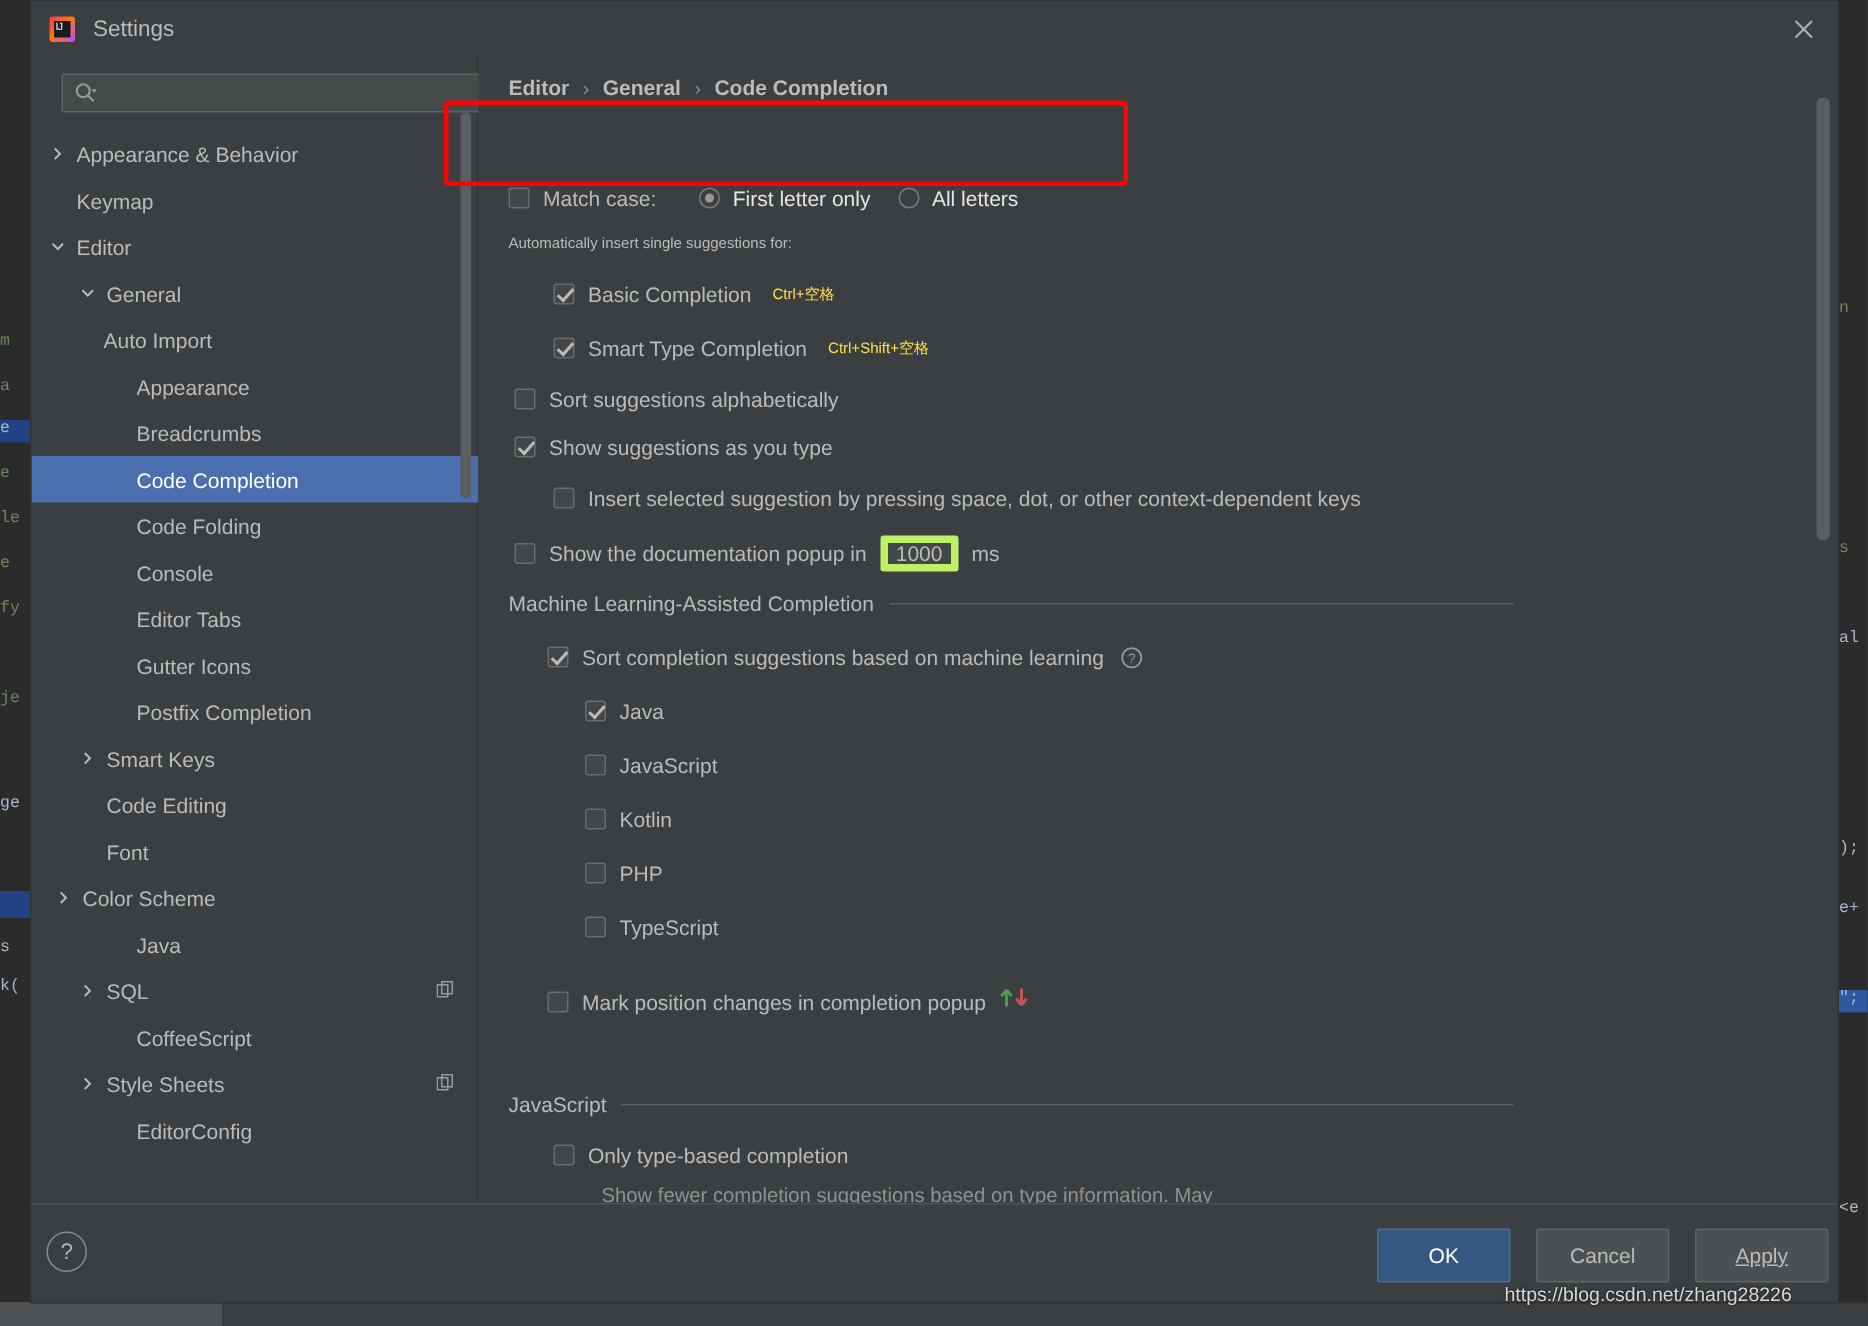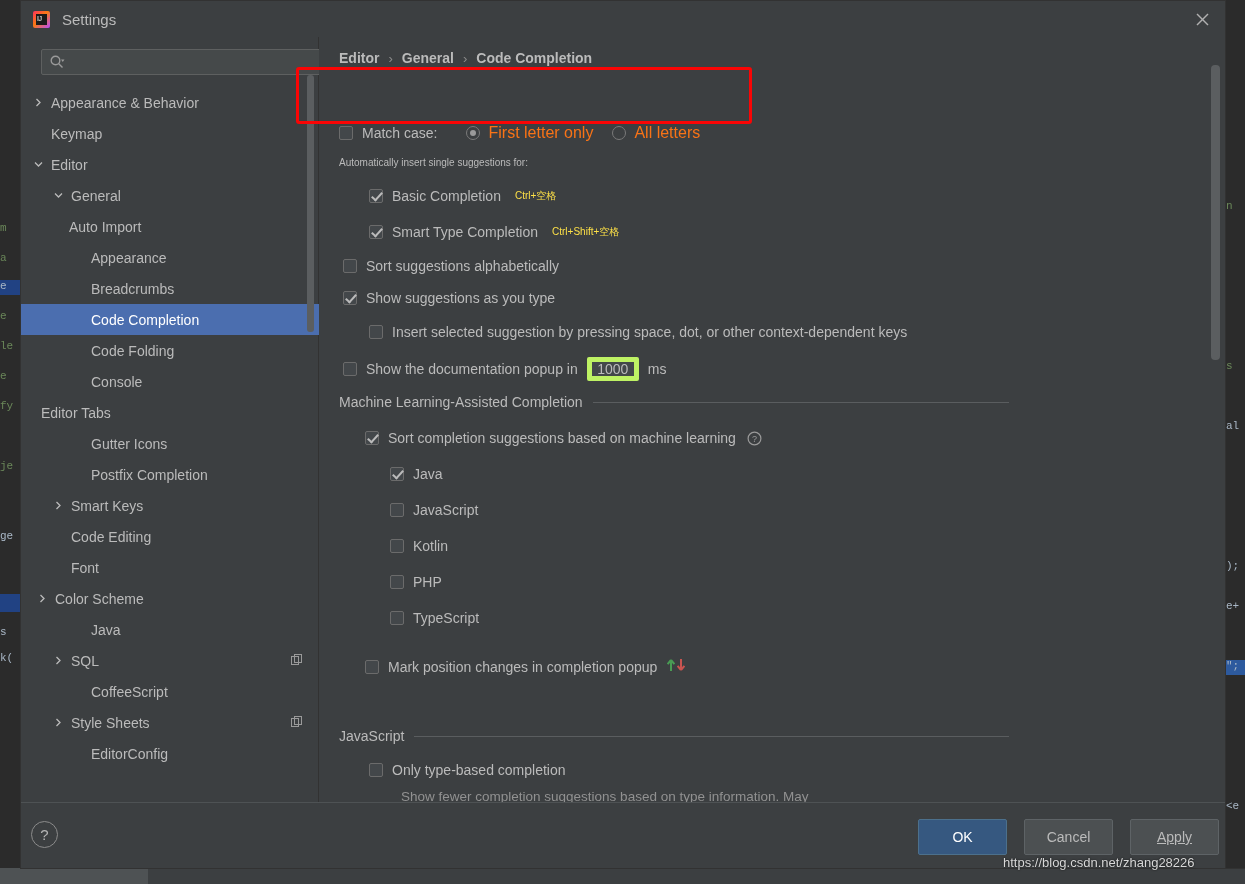--- a/index.html
+++ b/index.html
@@ -165,21 +165,21 @@
   .radio {
     width: 14px; height: 14px; flex: 0 0 14px;
     border: 1px solid #7a7a7a; border-radius: 50%;
     background: #3c3f41; position: relative; cursor: pointer;
   }
   .radio.on::after {
     content: "";
     position: absolute; left: 3px; top: 3px; width: 6px; height: 6px;
     border-radius: 50%; background: #9a9a9a;
   }
-  .radio-label { margin-left: 8px; color: #f97316; font-size: 16px; }
+  .radio-label { margin-left: 8px; color: #e5e5e5; font-size: 14px; }
 
   .shortcut { margin-left: 14px; color: #fde047; font-size: 10px; }
 
   .section-head {
     display: flex; align-items: center; gap: 10px;
     color: #bbbbbb; font-size: 14px;
   }
   .section-head .rule {
     flex: 1 1 auto; height: 1px; background: #5a5d5f;
   }
@@ -356,21 +356,21 @@
             <span class="label">Code Completion</span>
           </div>
           <div class="tree-item" style="padding-left: 50px;">
             <span class="twisty"></span>
             <span class="label">Code Folding</span>
           </div>
           <div class="tree-item" style="padding-left: 50px;">
             <span class="twisty"></span>
             <span class="label">Console</span>
           </div>
-          <div class="tree-item" style="">
+          <div class="tree-item" style="padding-left: 50px;">
             <span class="twisty"></span>
             <span class="label">Editor Tabs</span>
           </div>
           <div class="tree-item" style="padding-left: 50px;">
             <span class="twisty"></span>
             <span class="label">Gutter Icons</span>
           </div>
           <div class="tree-item" style="padding-left: 50px;">
             <span class="twisty"></span>
             <span class="label">Postfix Completion</span>

